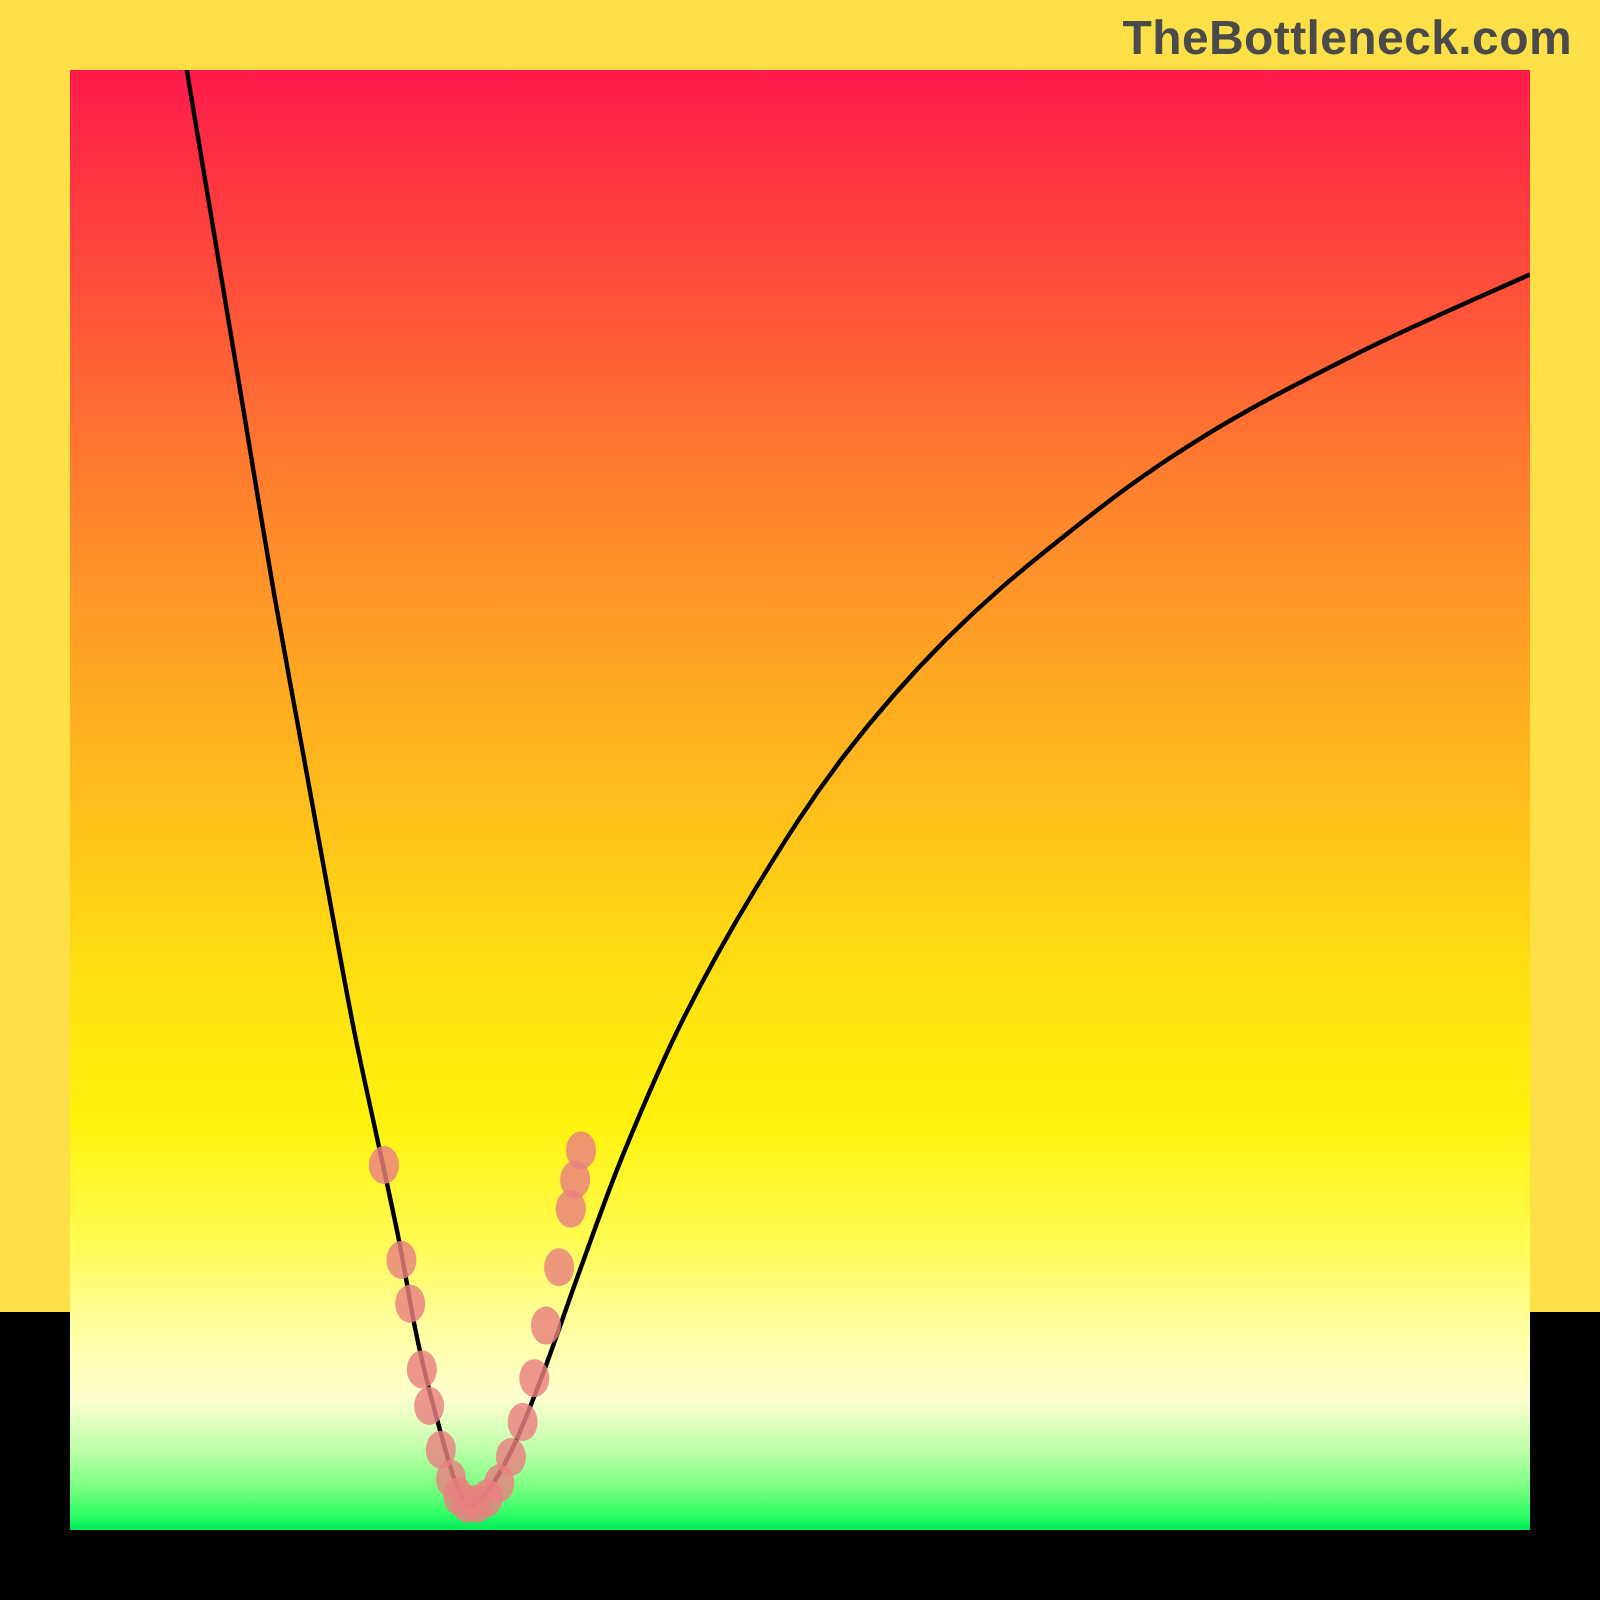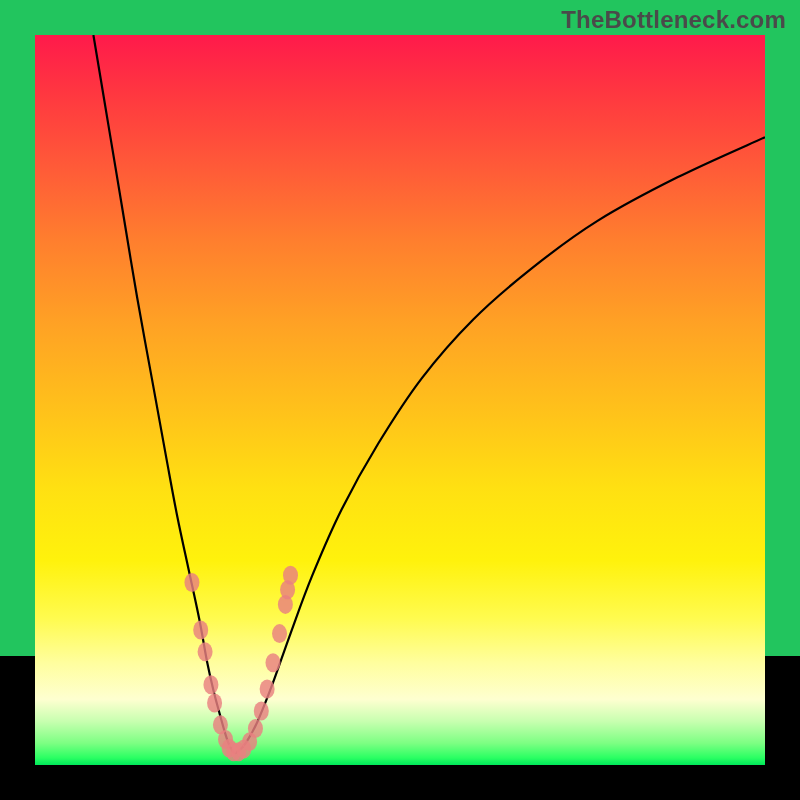--- a/index.html
+++ b/index.html
@@ -8,21 +8,21 @@
     width: 800px;
     height: 800px;
     overflow: hidden;
     background: #000;
     font-family: Arial, Helvetica, sans-serif;
   }
   .frame {
     position: relative;
     width: 800px;
     height: 656px;
-    background: #22c55e;
+    background: #fde047;
   }
   .plot {
     position: absolute;
     left: 35px;
     top: 35px;
     width: 730px;
     height: 730px;
     background: linear-gradient(to bottom,
       #ff1a4b 0%,
       #ff3740 8%,

